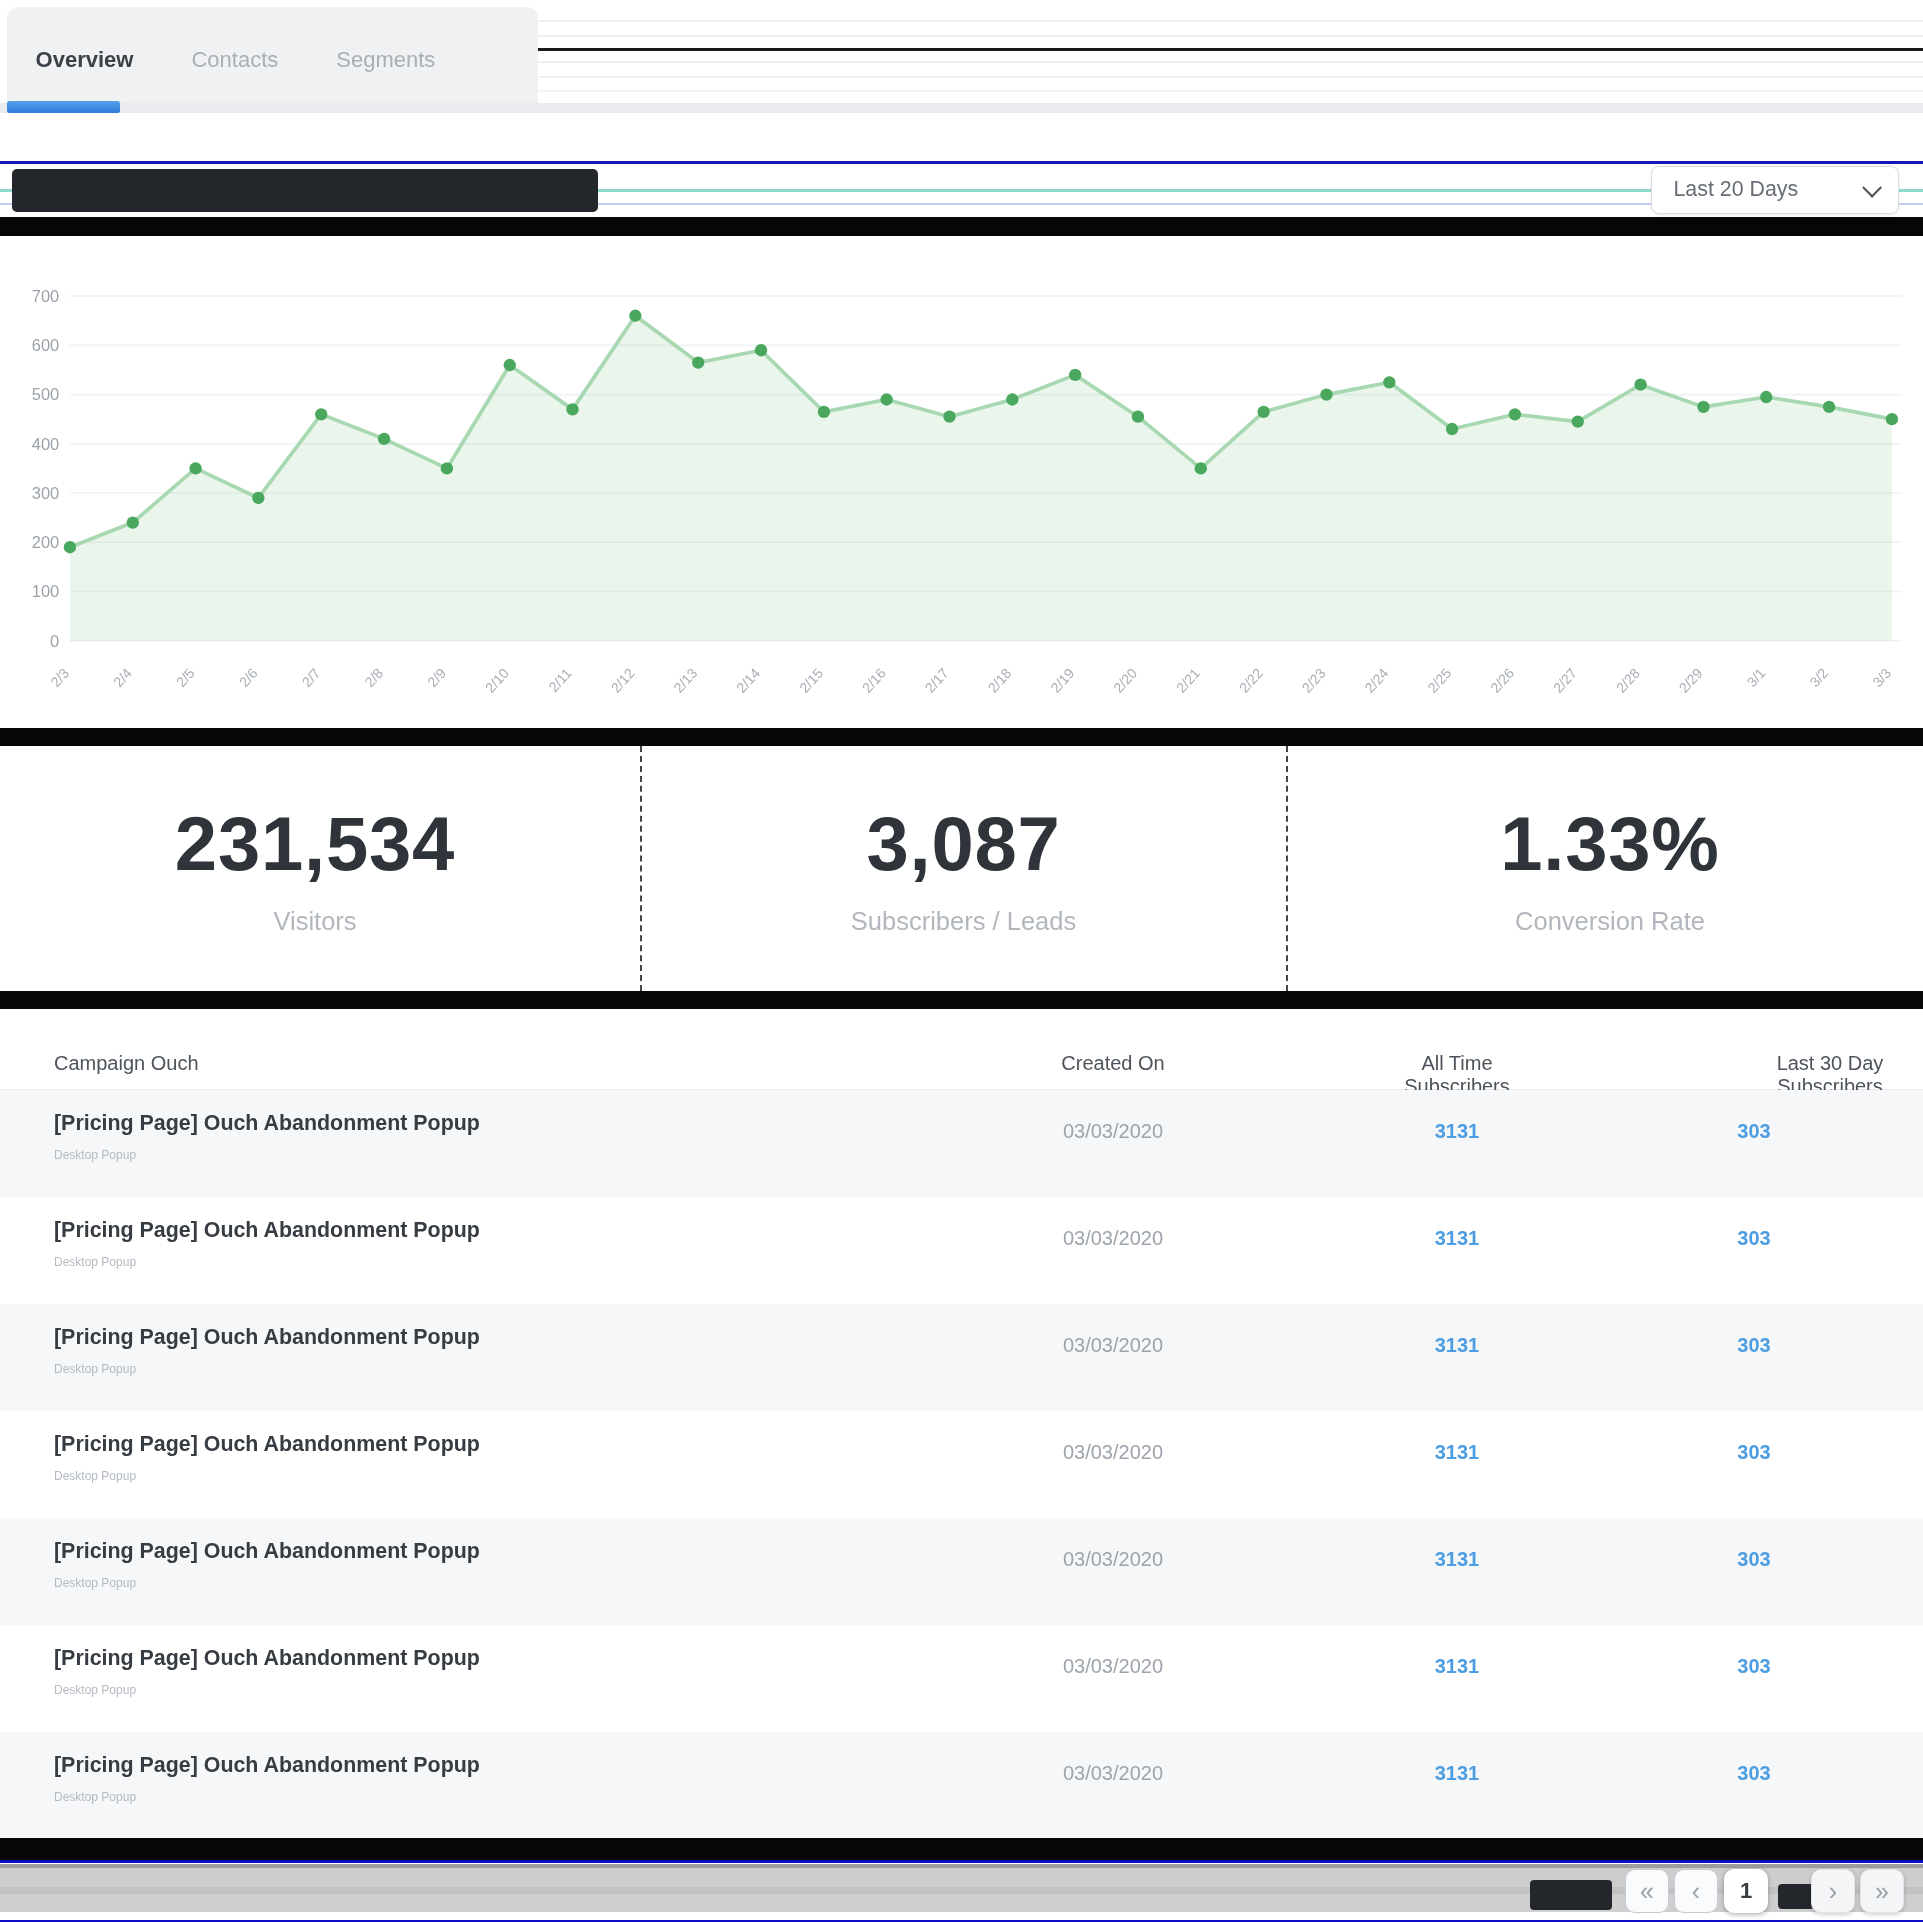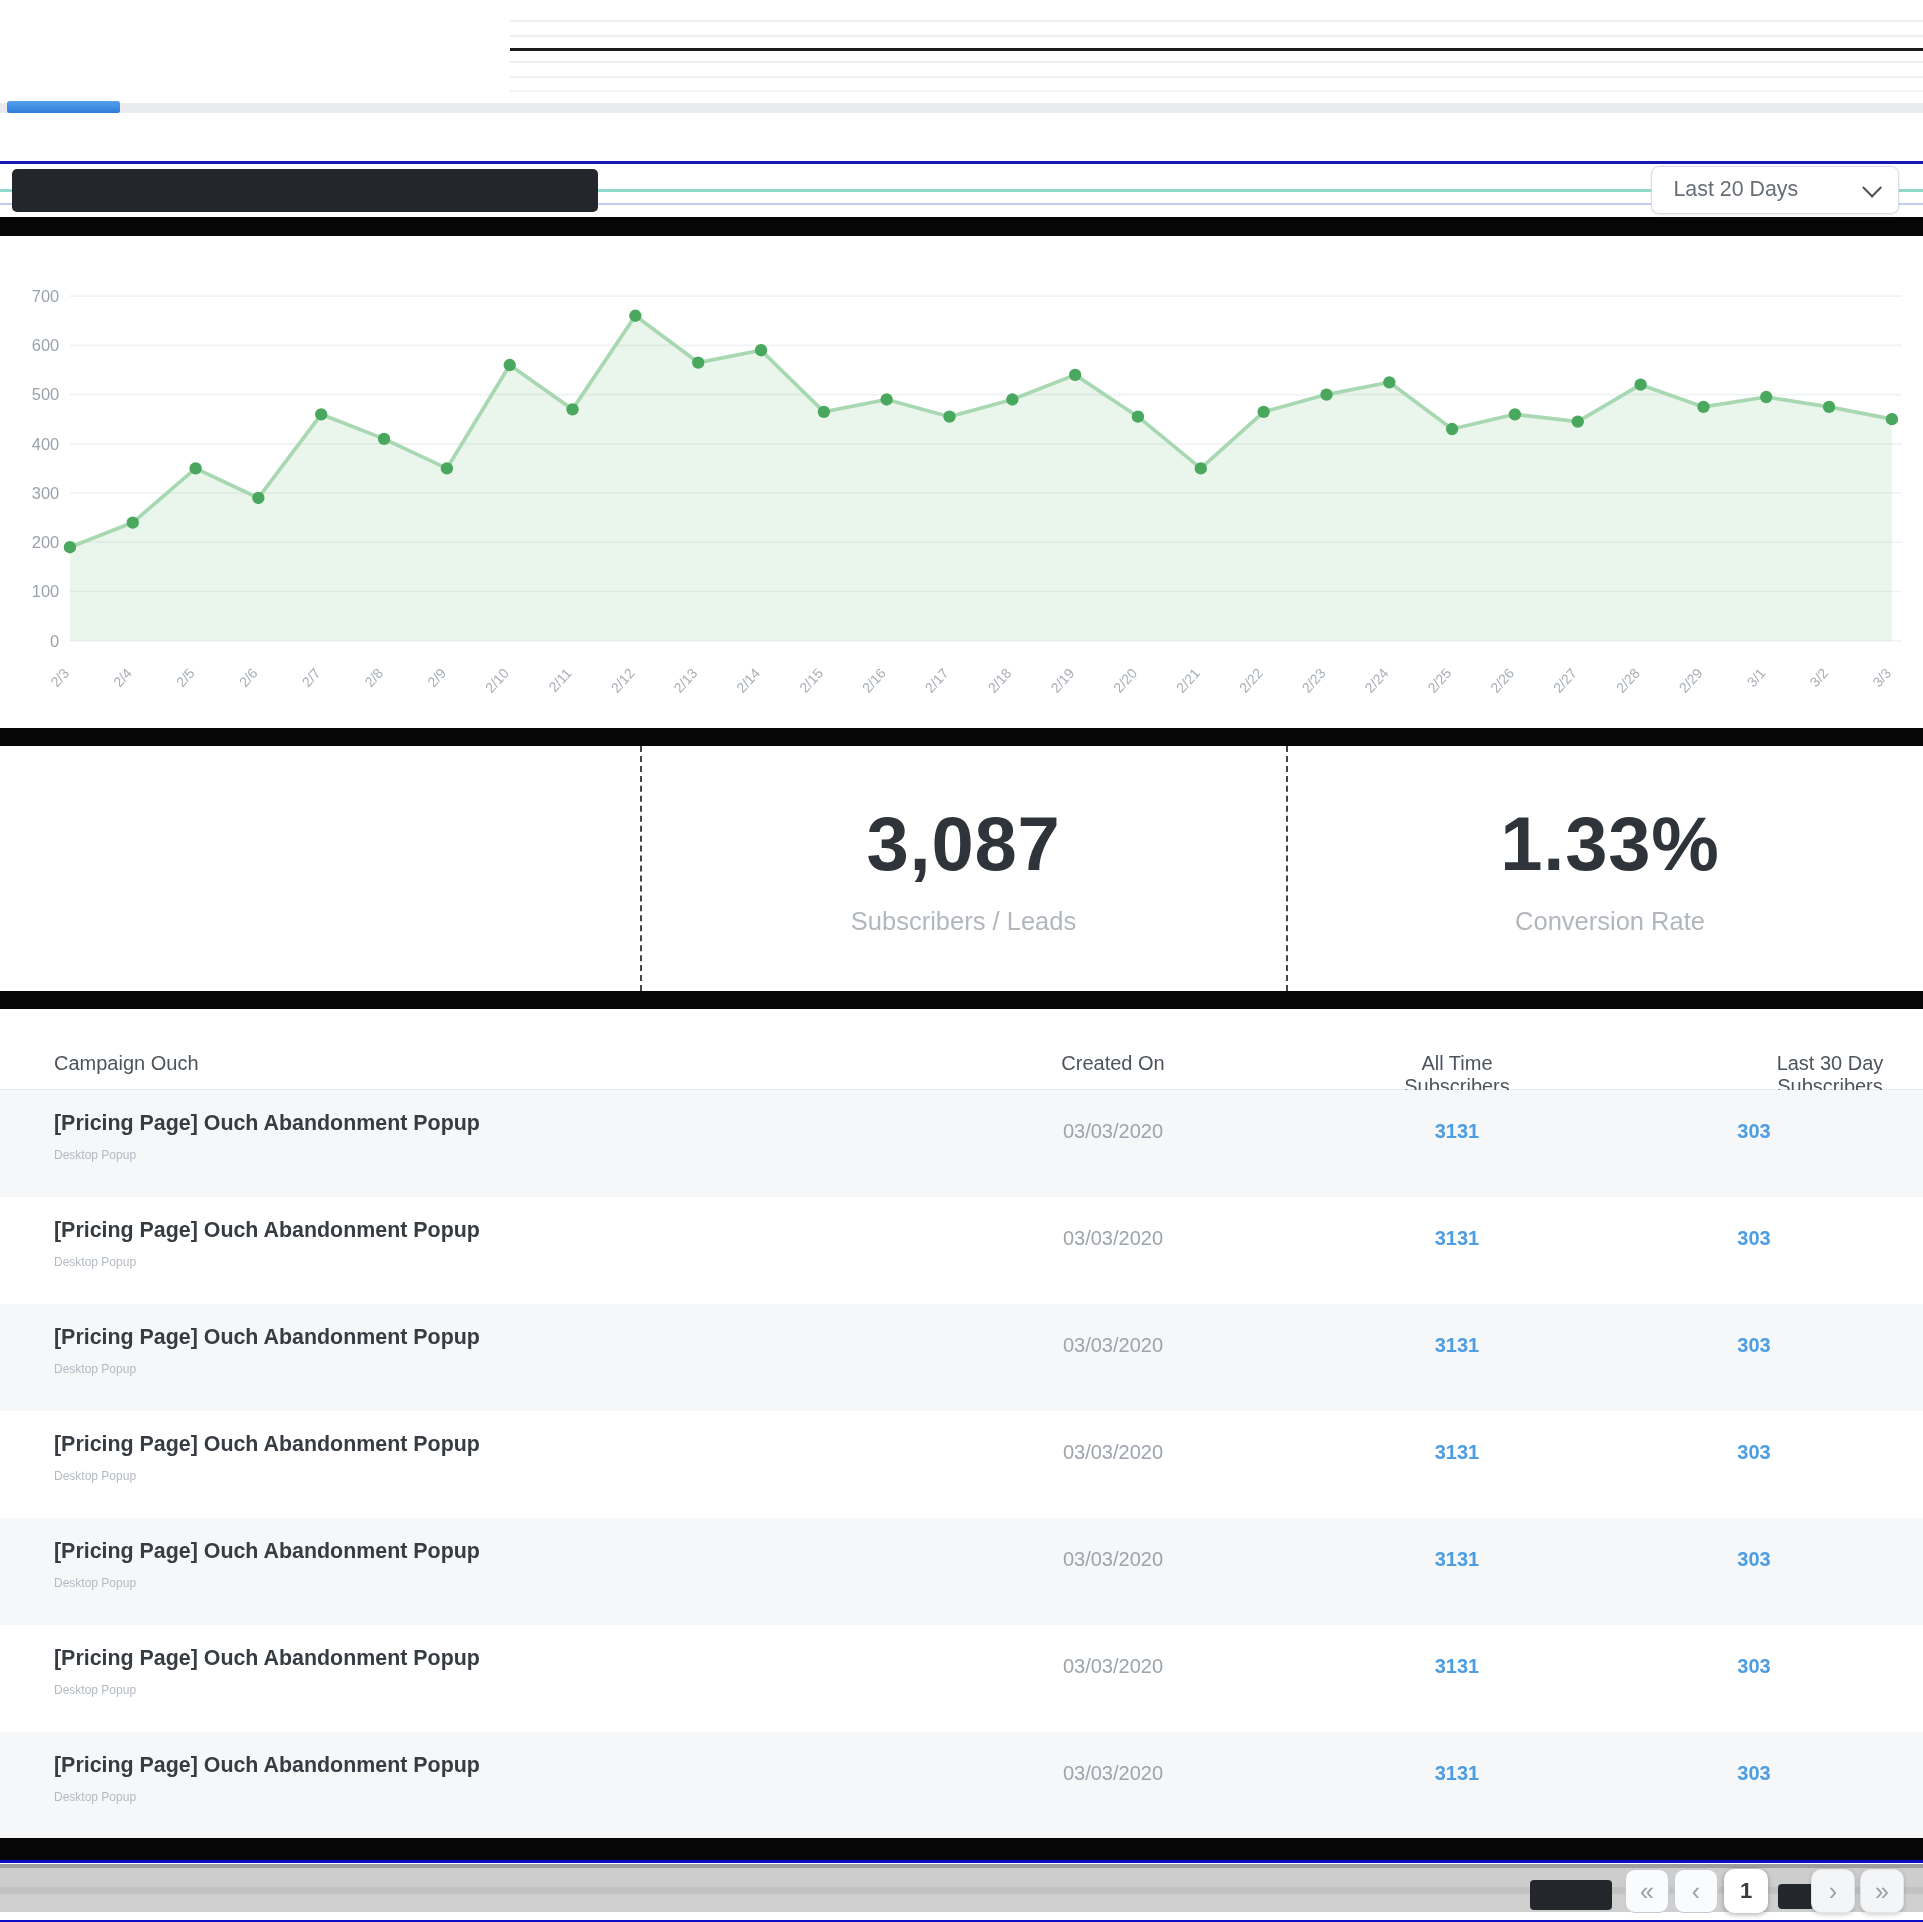--- a/index.html
+++ b/index.html
@@ -99,20 +99,25 @@
 
 <div class="page">
 
   <header class="topbar">
     <div class="artline al1"></div>
     <div class="artline al2"></div>
     <div class="artline al3"></div>
     <div class="artline al4"></div>
     <div class="artline al5"></div>
     <div class="artline al6"></div>
+    <nav class="tab-card">
+      <div class="tab active">Overview</div>
+      <div class="tab">Contacts</div>
+      <div class="tab">Segments</div>
+    </nav>
     <div class="tab-strip-bottom"></div>
     <div class="tab-indicator"></div>
   </header>
 
   <div class="navy-line"></div>
 
   <section class="panel-header">
     <div class="line-teal"></div>
     <div class="line-faintblue"></div>
     <div class="title-redacted"></div>
@@ -209,20 +214,24 @@
           <text x="2147.2413793103447" y="532" text-anchor="end" fill="#a9afb6" font-size="17" font-family="Liberation Sans, sans-serif" transform="rotate(-48 2147.2413793103447 532)">3/1</text>
           <text x="2223.6206896551726" y="532" text-anchor="end" fill="#a9afb6" font-size="17" font-family="Liberation Sans, sans-serif" transform="rotate(-48 2223.6206896551726 532)">3/2</text>
           <text x="2300" y="532" text-anchor="end" fill="#a9afb6" font-size="17" font-family="Liberation Sans, sans-serif" transform="rotate(-48 2300 532)">3/3</text>
         </g>
       </svg>
   </section>
 
   <div class="black-bar bb2"></div>
 
   <section class="stats">
+    <div class="stat-card sc1">
+      <div class="stat-value">231,534</div>
+      <div class="stat-label">Visitors</div>
+    </div>
     <div class="stat-card sc2">
       <div class="stat-value">3,087</div>
       <div class="stat-label">Subscribers / Leads</div>
     </div>
     <div class="stat-card sc3">
       <div class="stat-value">1.33%</div>
       <div class="stat-label">Conversion Rate</div>
     </div>
     <div class="gap-divider gd1"></div>
     <div class="gap-divider gd2"></div>

